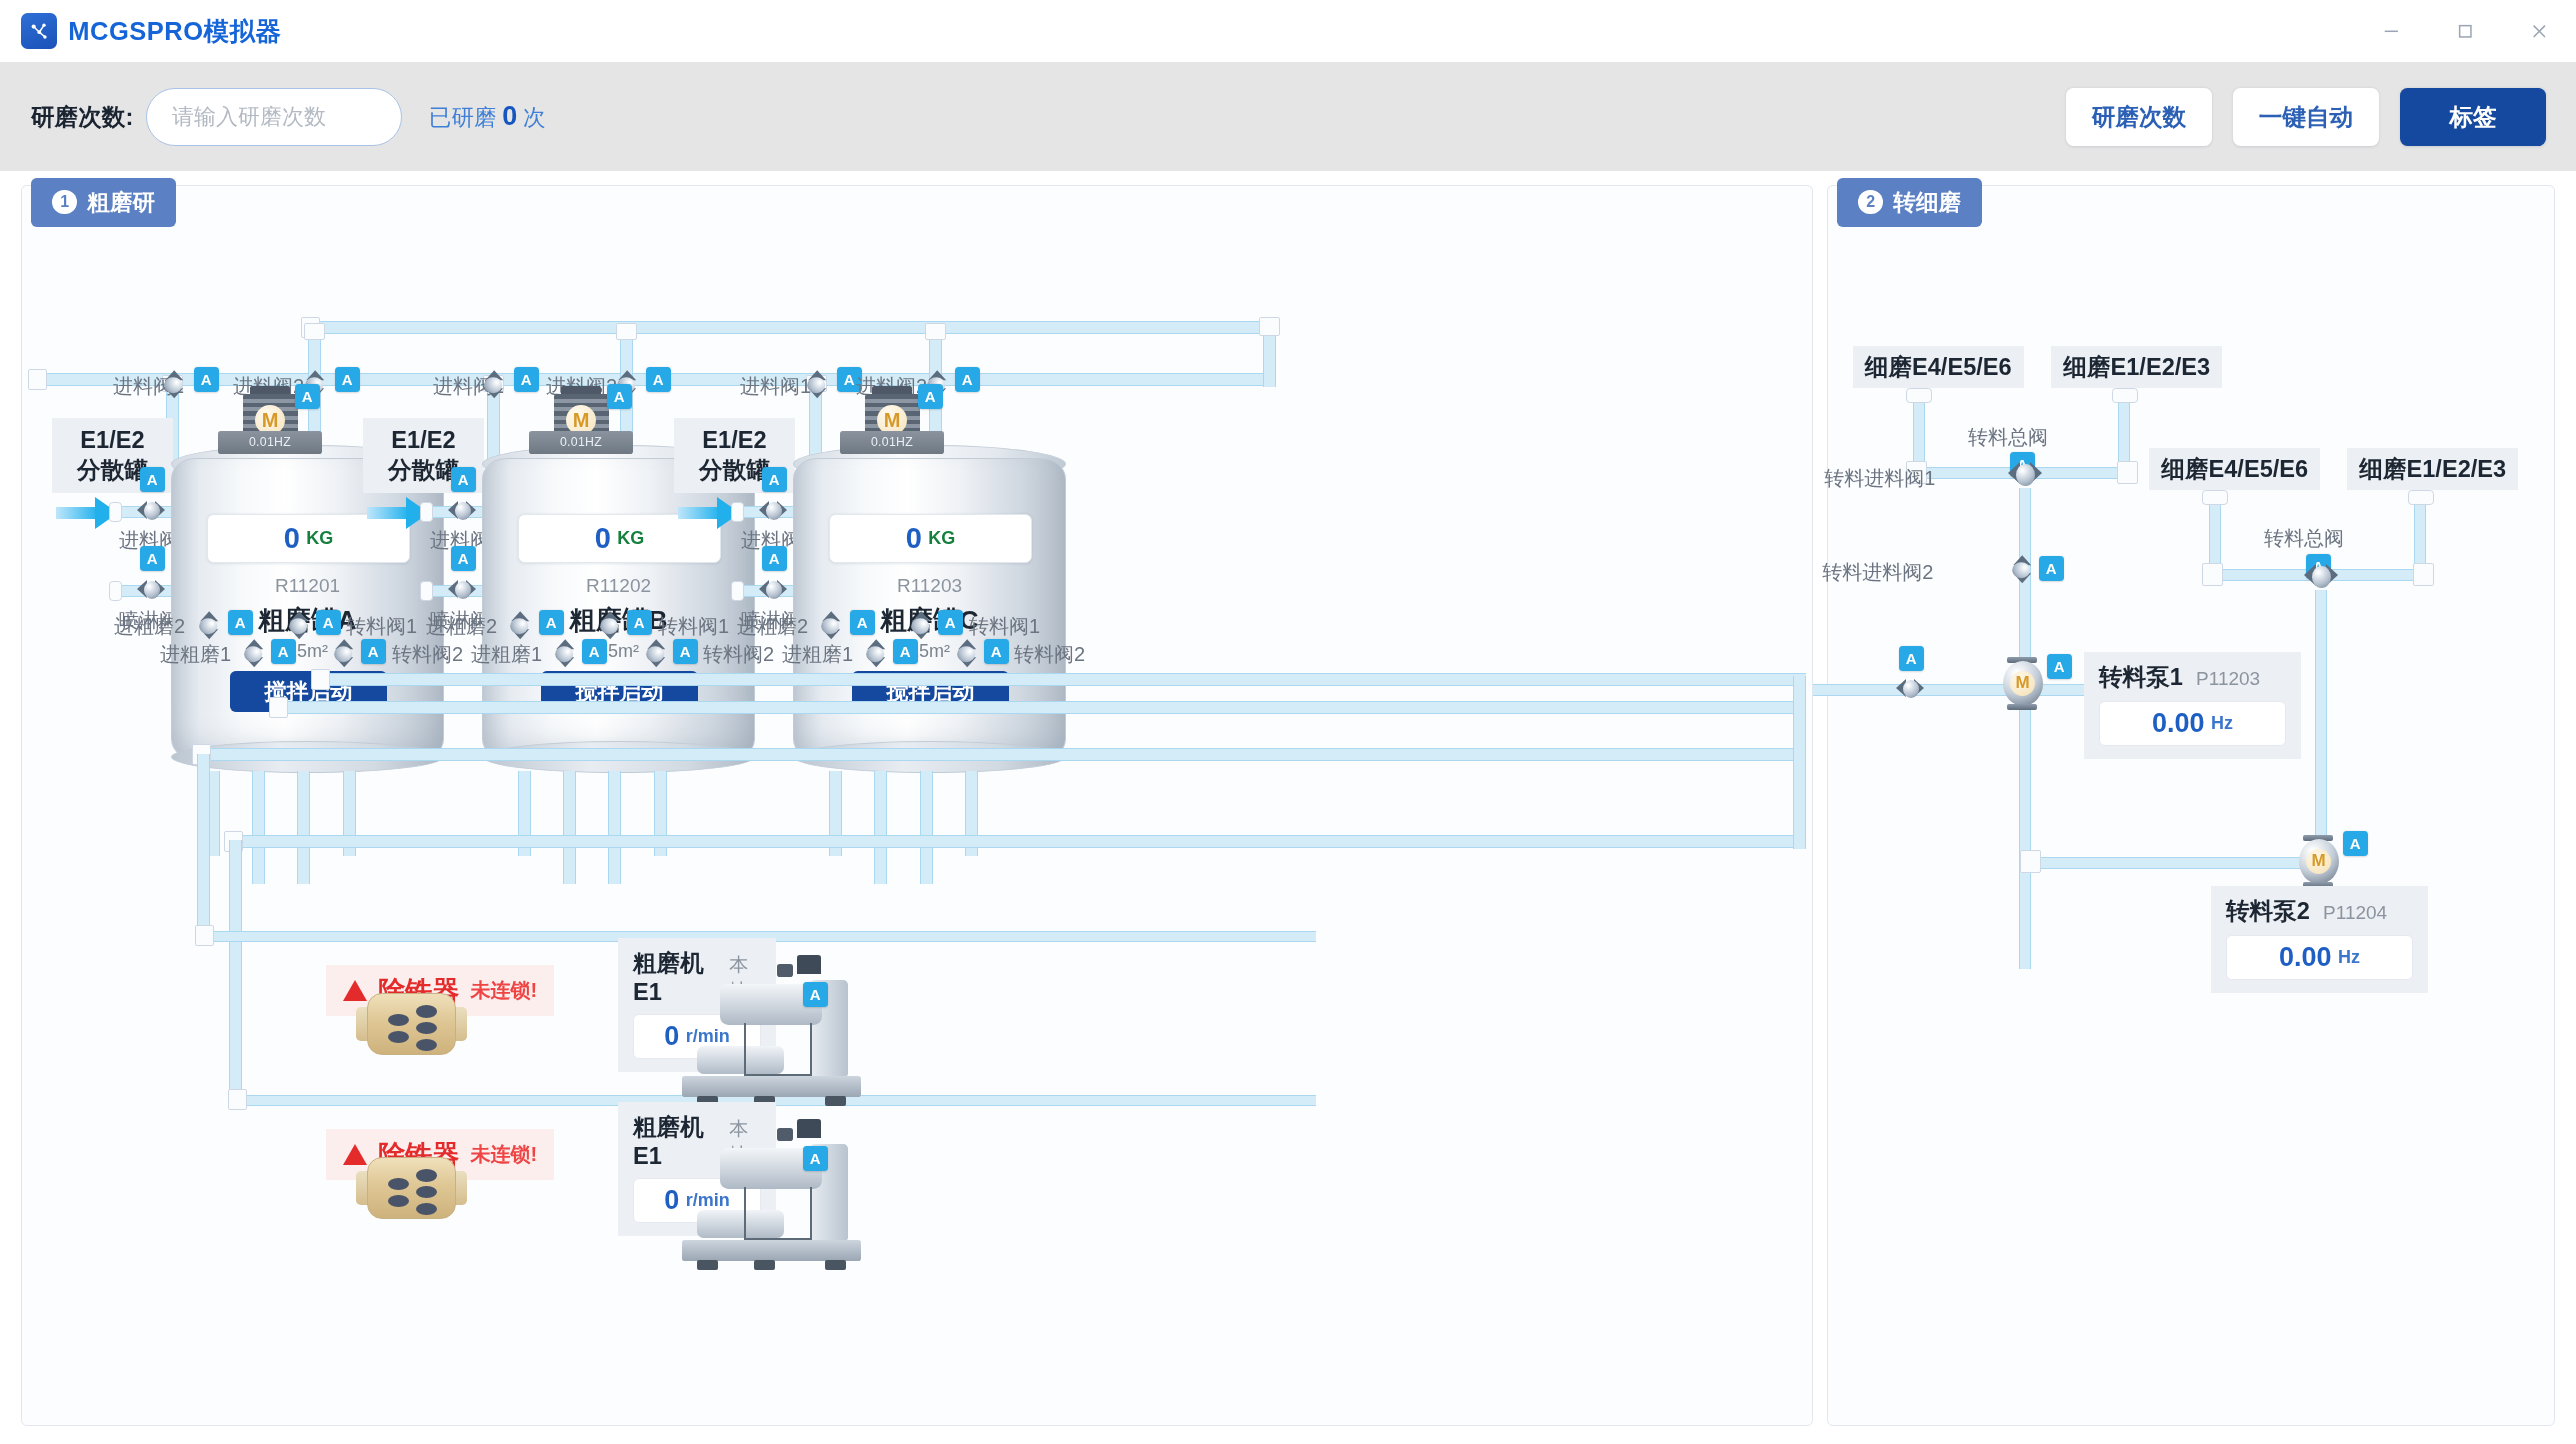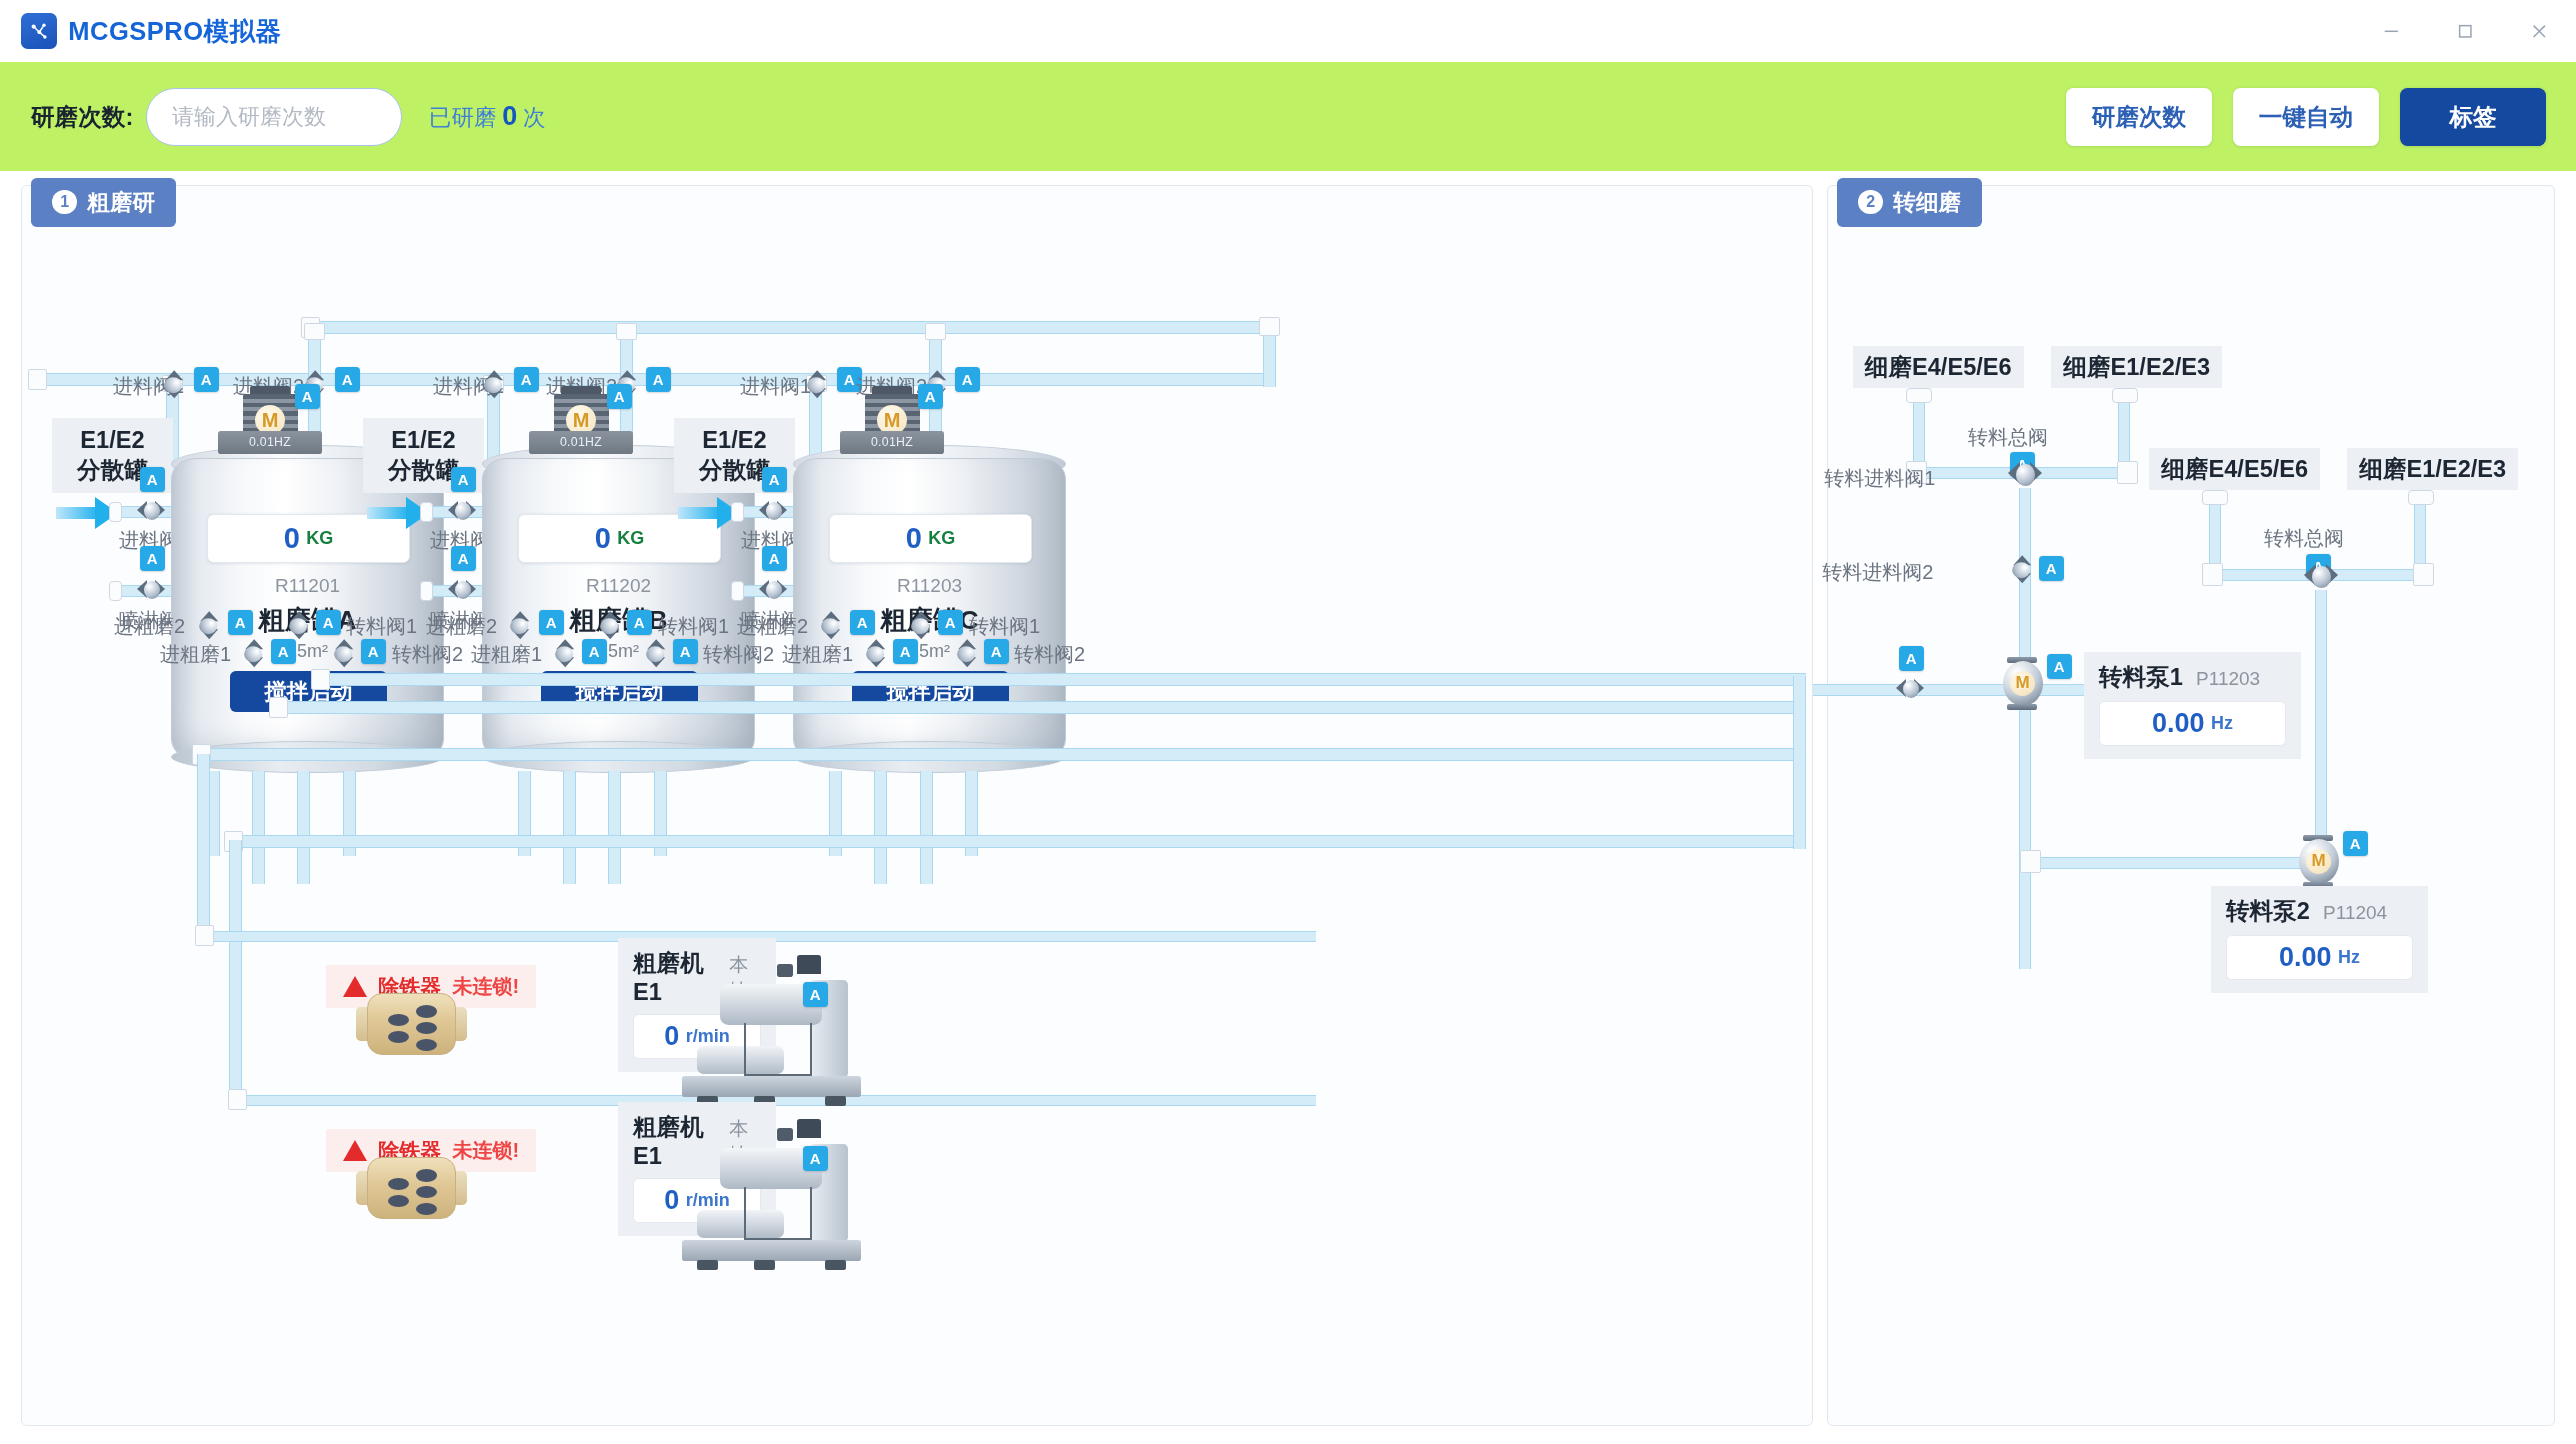--- a/index.html
+++ b/index.html
@@ -29,21 +29,21 @@
     display: flex; align-items: center;
   }
   .win-btn {
     width: 74px; height: 62px; display: flex; align-items: center;
     justify-content: center; color: #9aa5b4;
   }
 
   
   .toolbar {
     position: absolute; left: 0; top: 62px; width: 2576px; height: 109px;
-    background: #bef264; display: flex; align-items: center;
+    background: #e5e5e5; display: flex; align-items: center;
   }
   .tb-label {
     margin-left: 31px; font-size: 23.6px; font-weight: bold; color: #1a2431;
   }
   .tb-input {
     margin-left: 13.2px; width: 256px; height: 58px; border: 1.4px solid #a9c2e8;
     border-radius: 29px; background: #fff; font-size: 22px; color: #333;
     padding: 0 24.5px; outline: none;
   }
   .tb-input::placeholder { color: #b3bac4; }
@@ -235,21 +235,21 @@
 
   
   .warn {
     position: absolute; background: #fdeeee; padding: 7.5px 17px;
     display: flex; align-items: center; gap: 11.3px; white-space: nowrap;
   }
   .warn .tri {
     width: 0; height: 0; border-left: 12.3px solid transparent;
     border-right: 12.3px solid transparent; border-bottom: 21px solid #e32b2b;
   }
-  .warn .t1 { font-size: 21px; font-weight: bold; color: #e32b2b; }
+  .warn .t1 { font-size: 27px; font-weight: bold; color: #e32b2b; }
   .warn .t2 { font-size: 20px; font-weight: bold; color: #ef4444; }
 
   
   .ironrm { position: absolute; width: 111px; height: 62px; }
   .ironrm .barrel {
     position: absolute; left: 11.3px; top: 0; width: 89px; height: 62px;
     border-radius: 15px;
     background: linear-gradient(#efe0bb, #dfc795 45%, #cdb27c);
     border: 0.9px solid #c9b082;
   }

